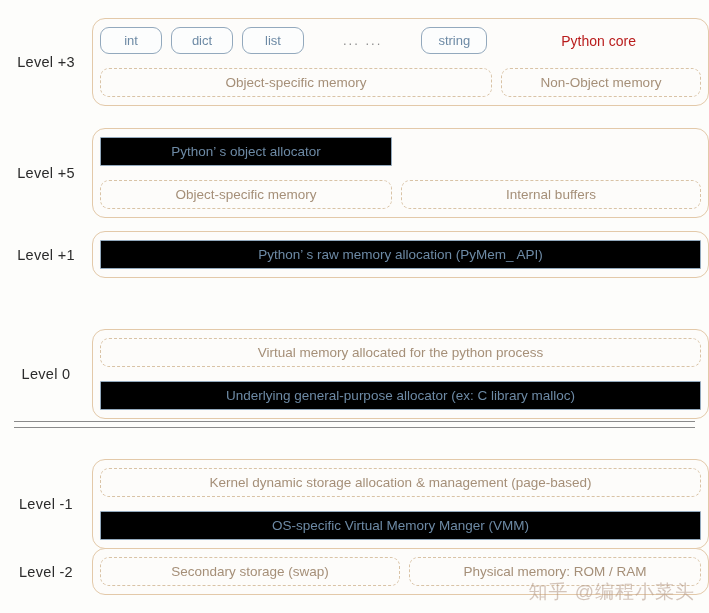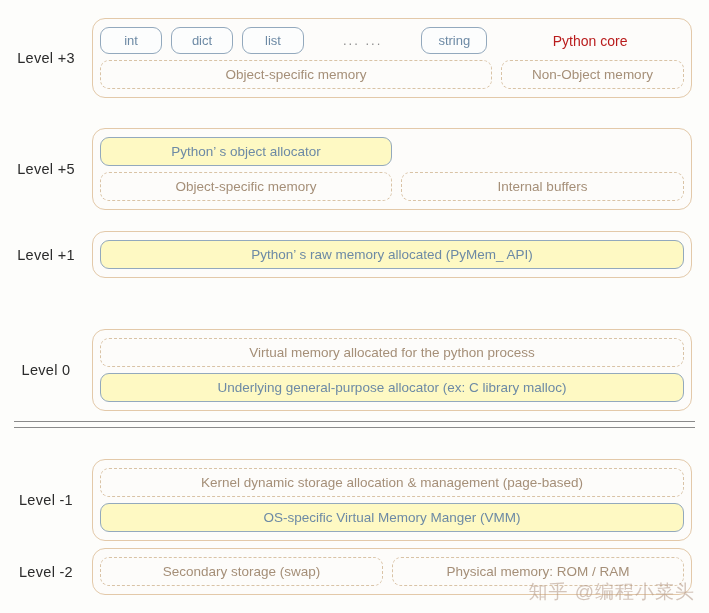--- a/index.html
+++ b/index.html
@@ -37,44 +37,43 @@
     font-size: 14.5px;
     color: #2b2b2b;
     letter-spacing: 0.3px;
     font-family: "Liberation Sans", sans-serif;
     user-select: none;
   }
 
   
   .outer-box {
     flex: 1 1 auto;
-    margin-right: 17px;
     border: 1px solid #e3c9a9;
     border-radius: 13px;
     background: #fdfcfa;
     box-sizing: border-box;
     padding: 8px 7px;
     display: flex;
     flex-direction: column;
-    gap: 6px;
+    gap: 14px;
   }
 
   .row-inner {
     display: flex;
     align-items: center;
     gap: 9px;
     width: 100%;
     box-sizing: border-box;
   }
 
   
   .solid-box {
     border: 1px solid #93a9bd;
-    border-radius: 9px;
-    background: #fef9c3;
+    border-radius: 1px;
+    background: #000000;
     color: #6d8aa5;
     font-size: 13.5px;
     text-align: center;
     padding: 6px 24px;
     box-sizing: border-box;
     white-space: nowrap;
     overflow: hidden;
     text-overflow: ellipsis;
   }
 
@@ -189,21 +188,21 @@
         <div class="dashed-box" style="flex:0 0 292px;">Object-specific memory</div>
         <div class="dashed-box grow">Internal buffers</div>
       </div>
     </div>
   </div>
 
   <div class="level-row" style="top:231px;">
     <div class="level-label">Level +1</div>
     <div class="outer-box">
       <div class="row-inner">
-        <div class="solid-box grow">Python’ s raw memory allocated (PyMem_ API)</div>
+        <div class="solid-box grow">Python’ s raw memory allocation (PyMem_ API)</div>
       </div>
     </div>
   </div>
 
   <div class="level-row" style="top:329px;">
     <div class="level-label">Level  0</div>
     <div class="outer-box">
       <div class="row-inner">
         <div class="dashed-box grow">Virtual memory allocated for the python process</div>
       </div>

